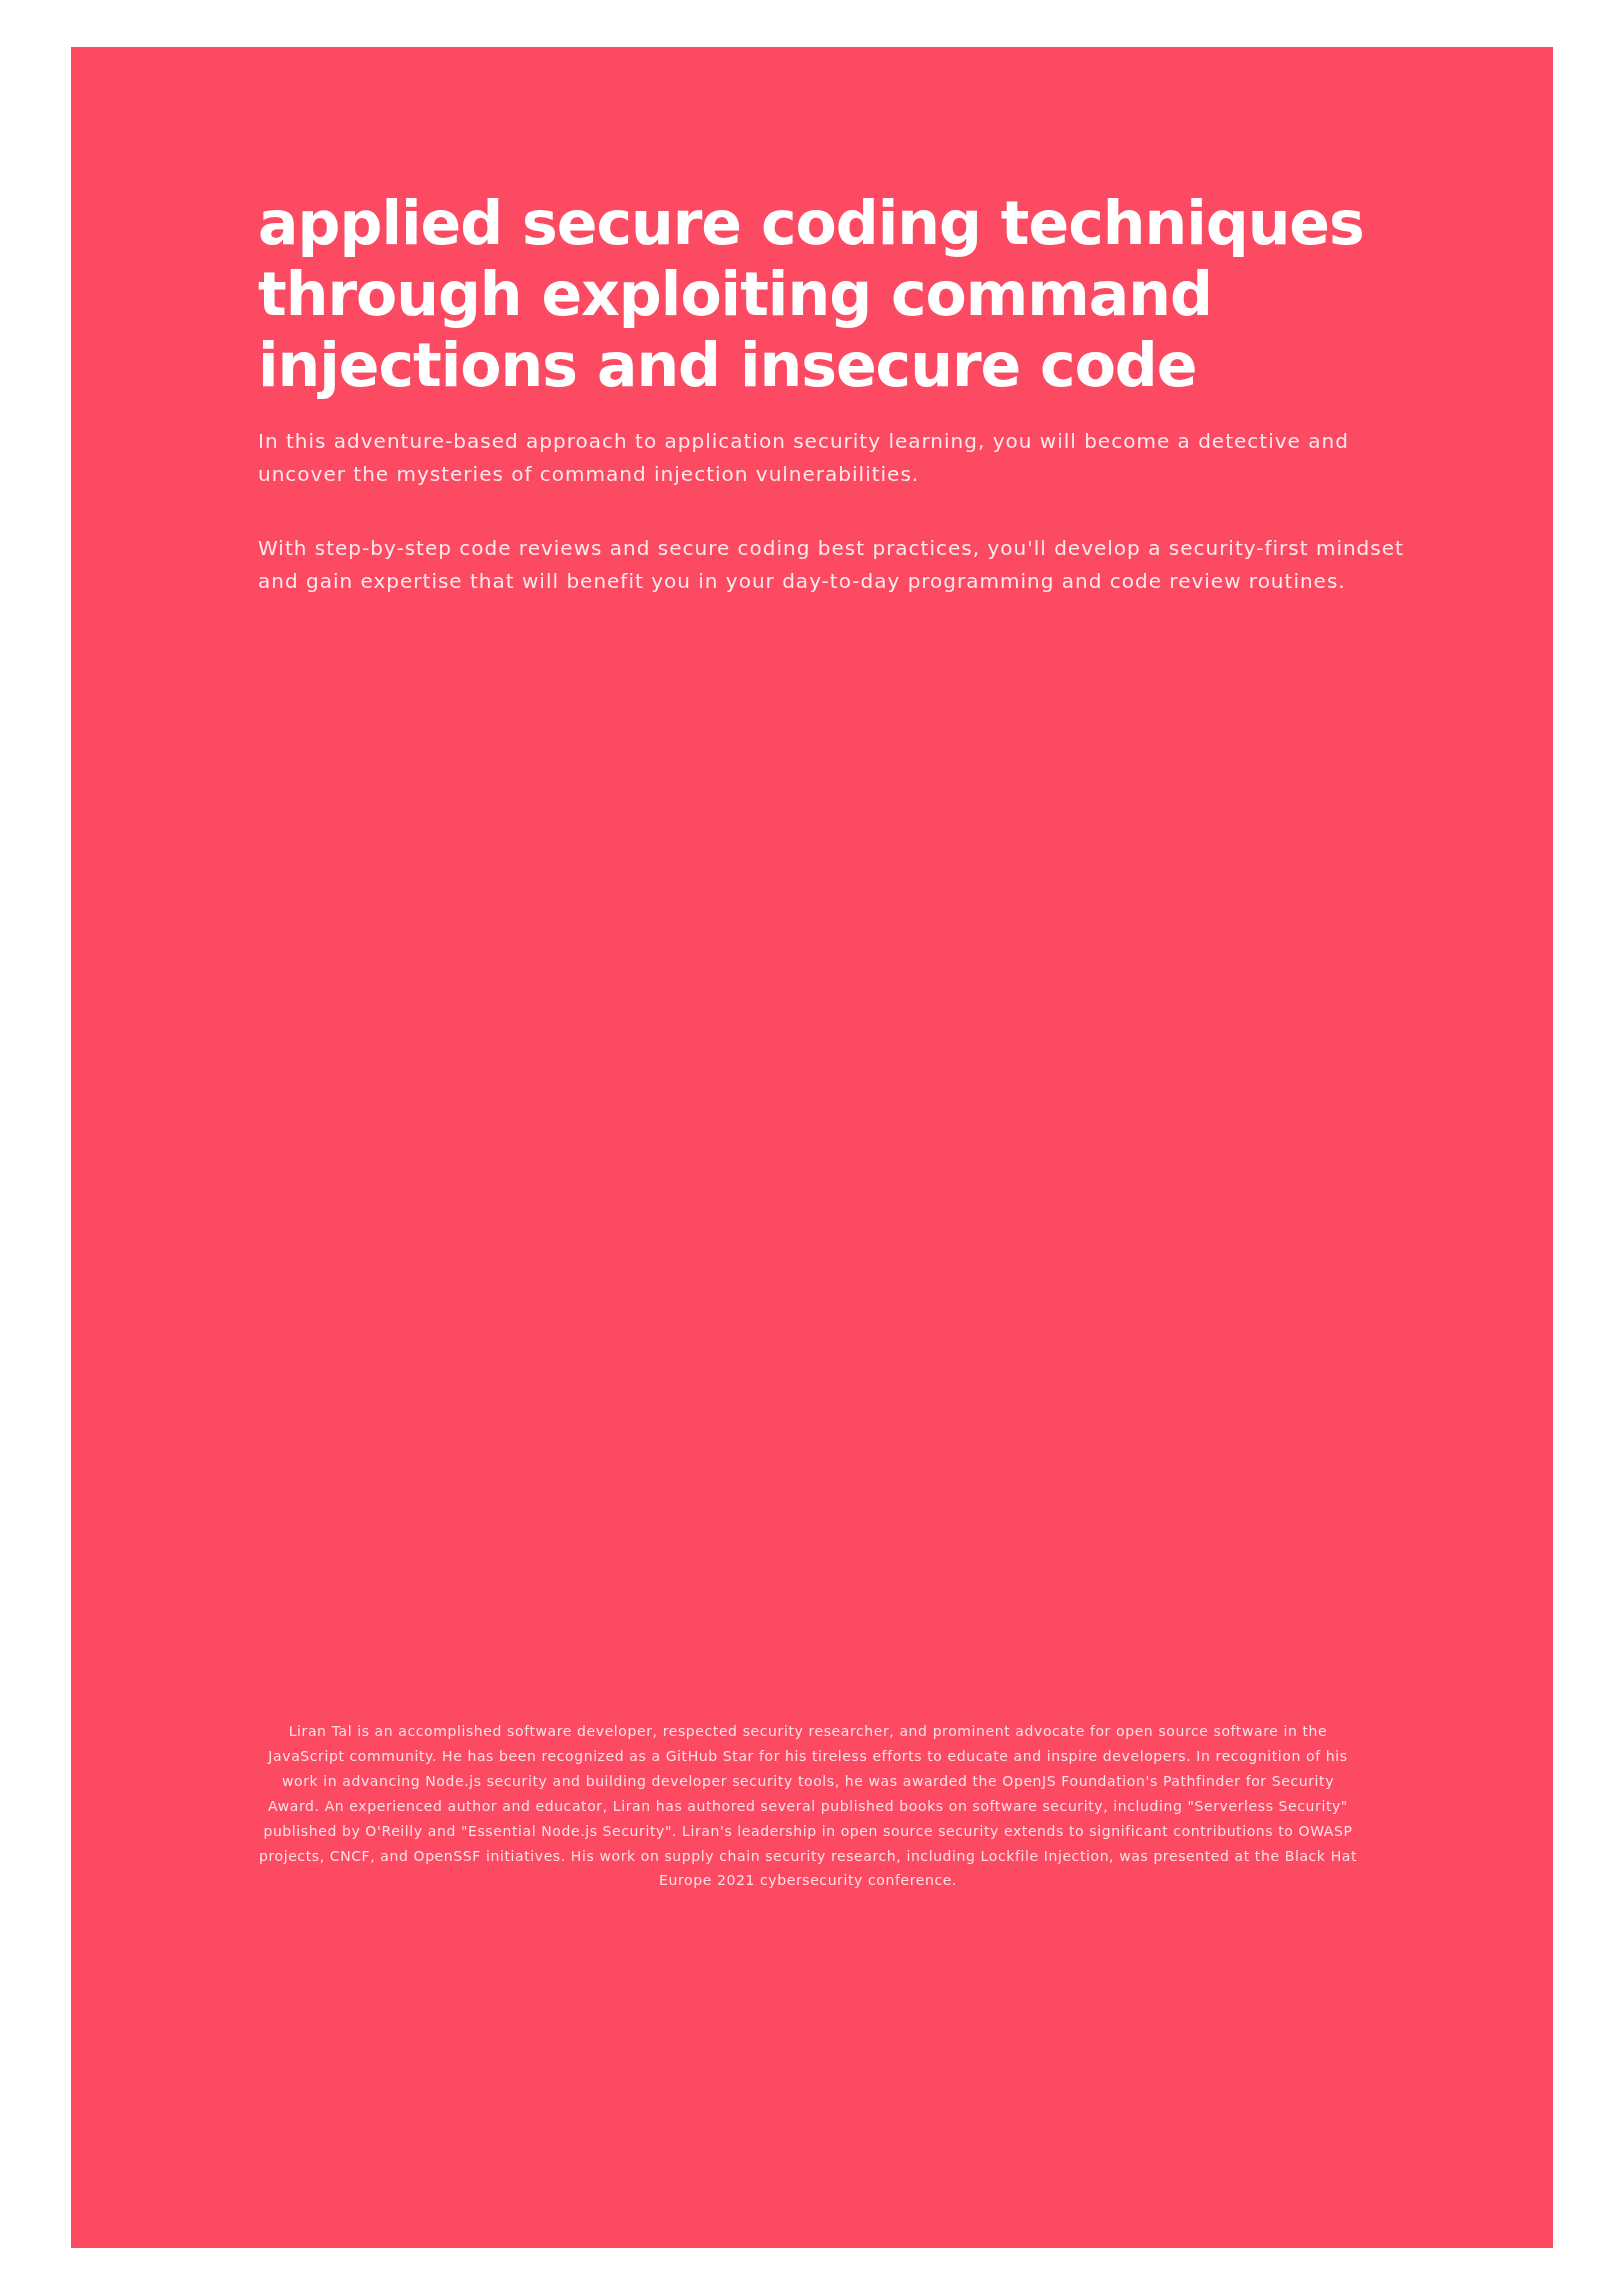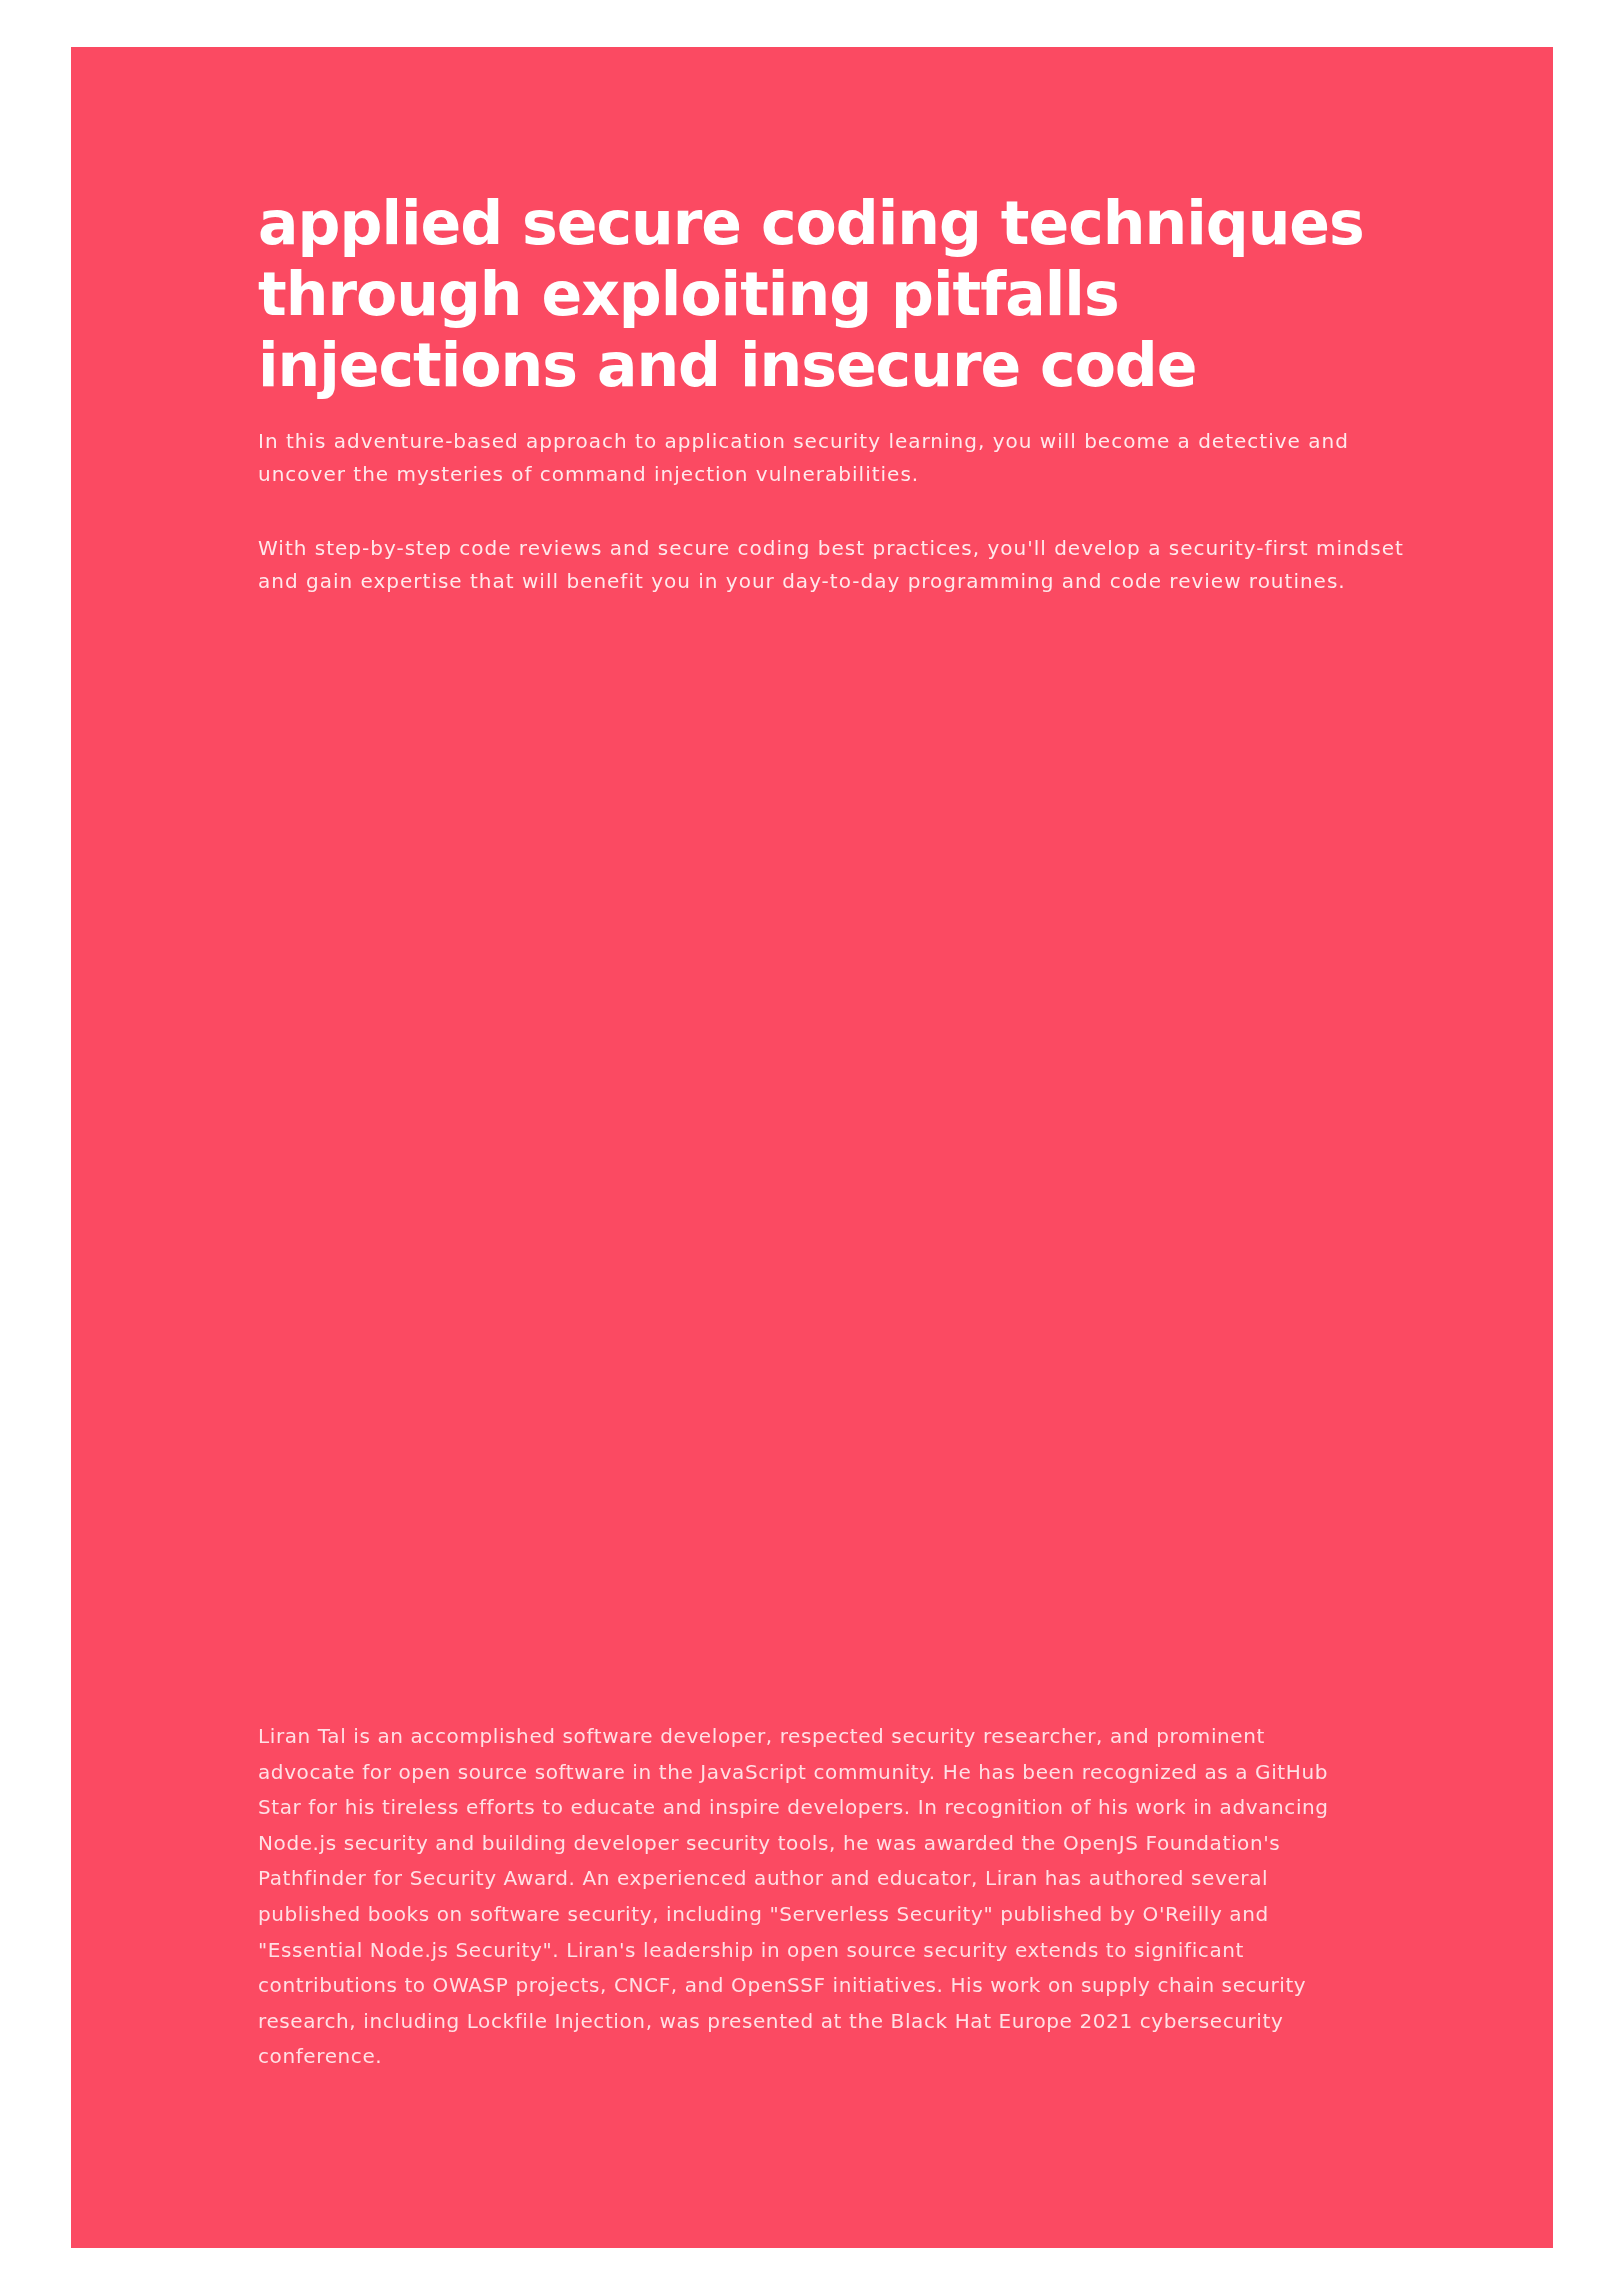--- a/index.html
+++ b/index.html
@@ -57,34 +57,35 @@
   }
   .bio-block {
     position: absolute;
     left: 187px;
     top: 1672px;
     width: 1100px;
   }
   .bio {
     font-family: "DejaVu Sans", sans-serif;
     font-weight: 400;
-    font-size: 20px;
+    font-size: 14px;
     line-height: 1.78;
     letter-spacing: 0.6px;
     color: #ffe0e5;
     margin: 0;
+    text-align: center;
   }
 </style>
 </head>
 <body>
 
 <div class="page">
   <div class="cover">
     <div class="content">
-      <h1 class="title">applied secure coding techniques through exploiting pitfalls injections and insecure code</h1>
+      <h1 class="title">applied secure coding techniques through exploiting command injections and insecure code</h1>
       <p class="blurb">In this adventure-based approach to application security learning, you will become a detective and uncover the mysteries of command injection vulnerabilities.</p>
       <p class="blurb">With step-by-step code reviews and secure coding best practices, you'll develop a security-first mindset and gain expertise that will benefit you in your day-to-day programming and code review routines.</p>
     </div>
     <div class="bio-block">
       <p class="bio">Liran Tal is an accomplished software developer, respected security researcher, and prominent advocate for open source software in the JavaScript community. He has been recognized as a GitHub Star for his tireless efforts to educate and inspire developers. In recognition of his work in advancing Node.js security and building developer security tools, he was awarded the OpenJS Foundation's Pathfinder for Security Award. An experienced author and educator, Liran has authored several published books on software security, including "Serverless Security" published by O'Reilly and "Essential Node.js Security". Liran's leadership in open source security extends to significant contributions to OWASP projects, CNCF, and OpenSSF initiatives. His work on supply chain security research, including Lockfile Injection, was presented at the Black Hat Europe 2021 cybersecurity conference.</p>
     </div>
   </div>
 </div>
 
 

